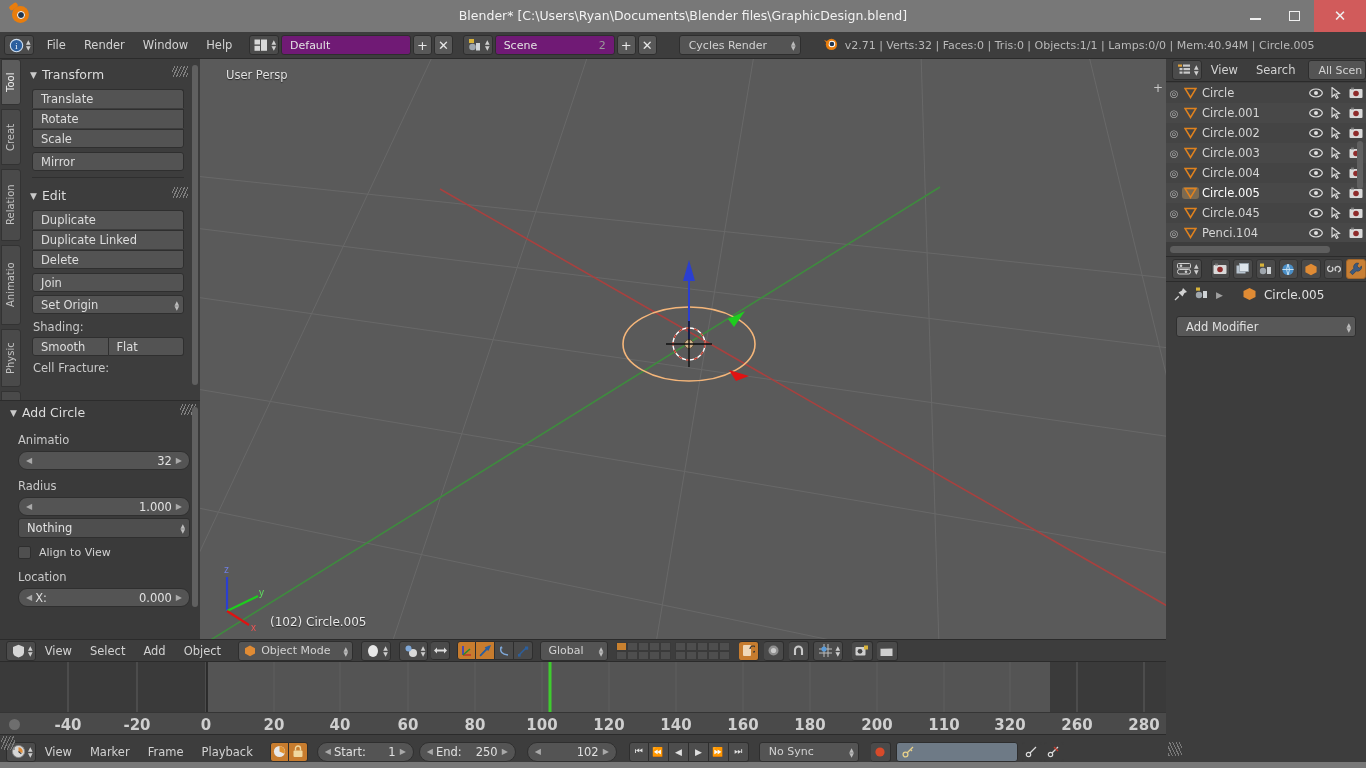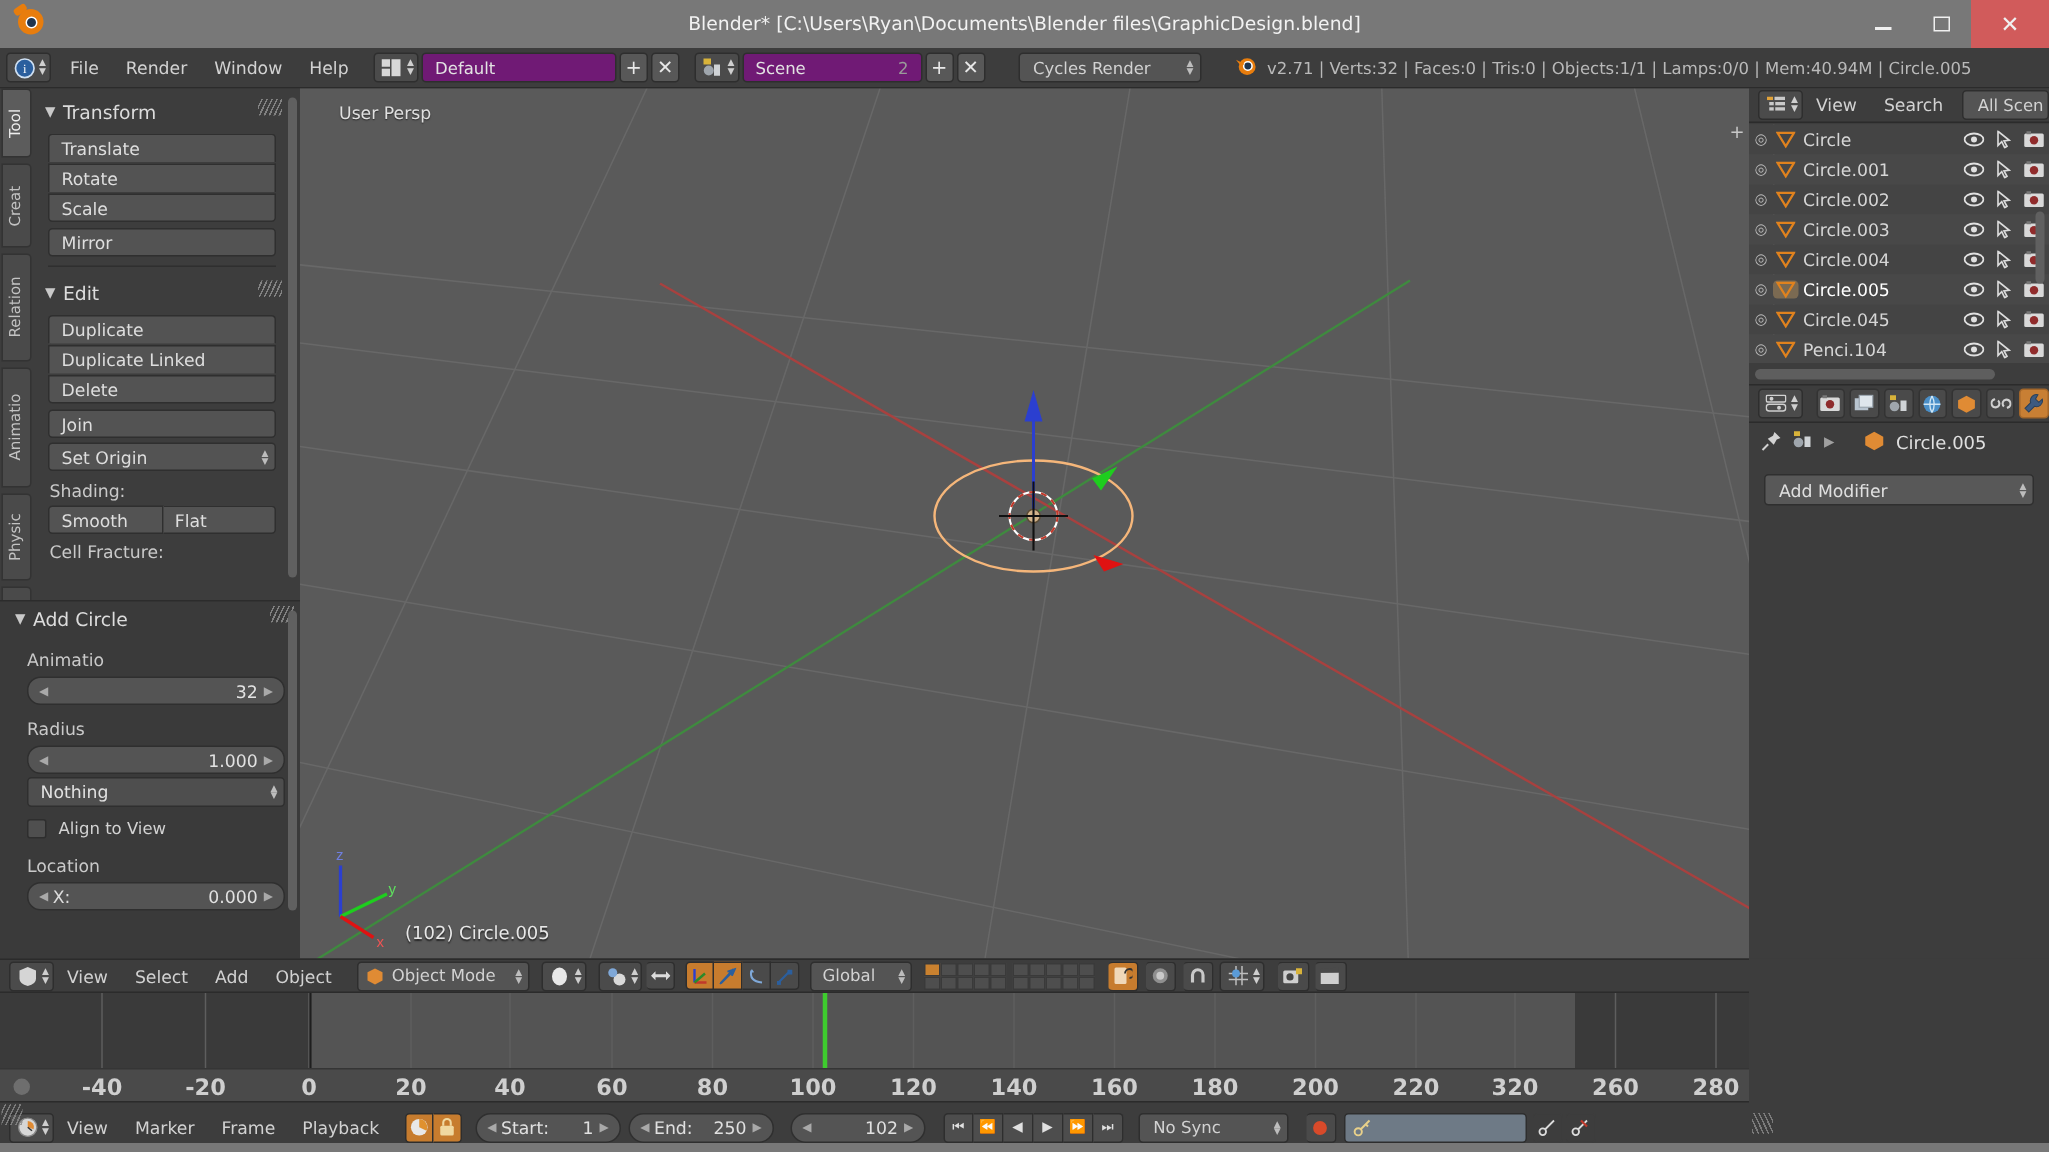--- a/index.html
+++ b/index.html
@@ -1091,21 +1091,21 @@
       <div class="tick" style="left:274px;">20</div>
       <div class="tick" style="left:340px;">40</div>
       <div class="tick" style="left:408px;">60</div>
       <div class="tick" style="left:475px;">80</div>
       <div class="tick" style="left:542px;">100</div>
       <div class="tick" style="left:609px;">120</div>
       <div class="tick" style="left:676px;">140</div>
       <div class="tick" style="left:743px;">160</div>
       <div class="tick" style="left:810px;">180</div>
       <div class="tick" style="left:877px;">200</div>
-      <div class="tick" style="left:944px;">220</div>
+      <div class="tick" style="left:944px;">110</div>
       <div class="tick" style="left:1010px;">320</div>
       <div class="tick" style="left:1077px;">260</div>
       <div class="tick" style="left:1144px;">280</div>
     </div>
 
     <div id="tlhdr">
       <div class="iconsel">
         <span class="editor-icon">
           <svg width="15" height="15" viewBox="0 0 16 16">
               <circle cx="8" cy="8" r="6.5" fill="#d6d6d6" stroke="#888" stroke-width="1"></circle>

